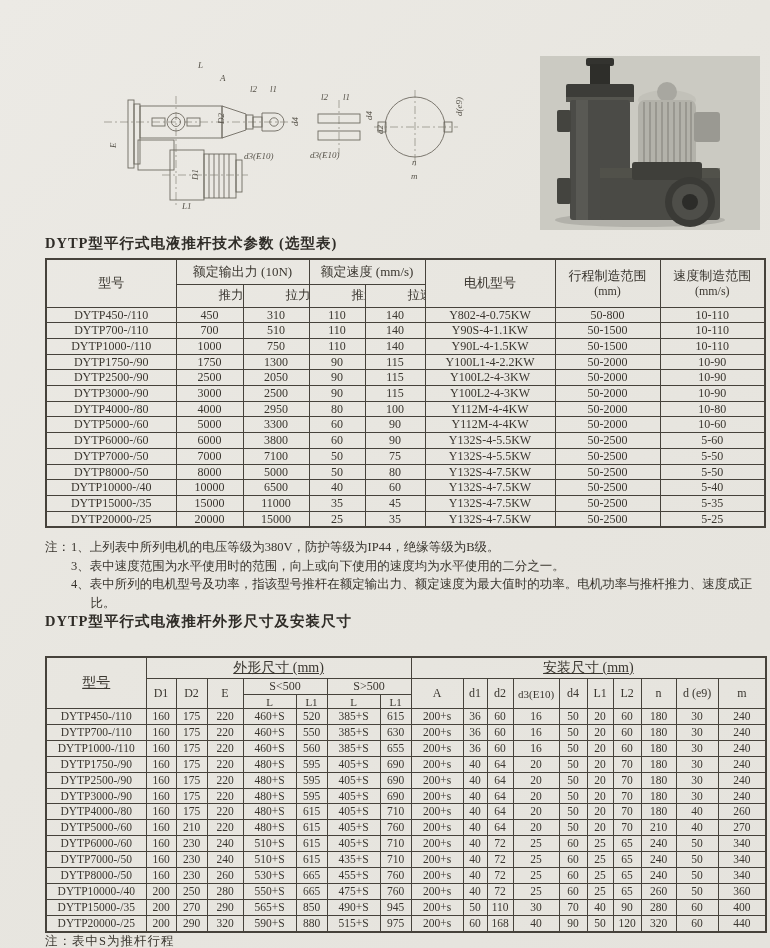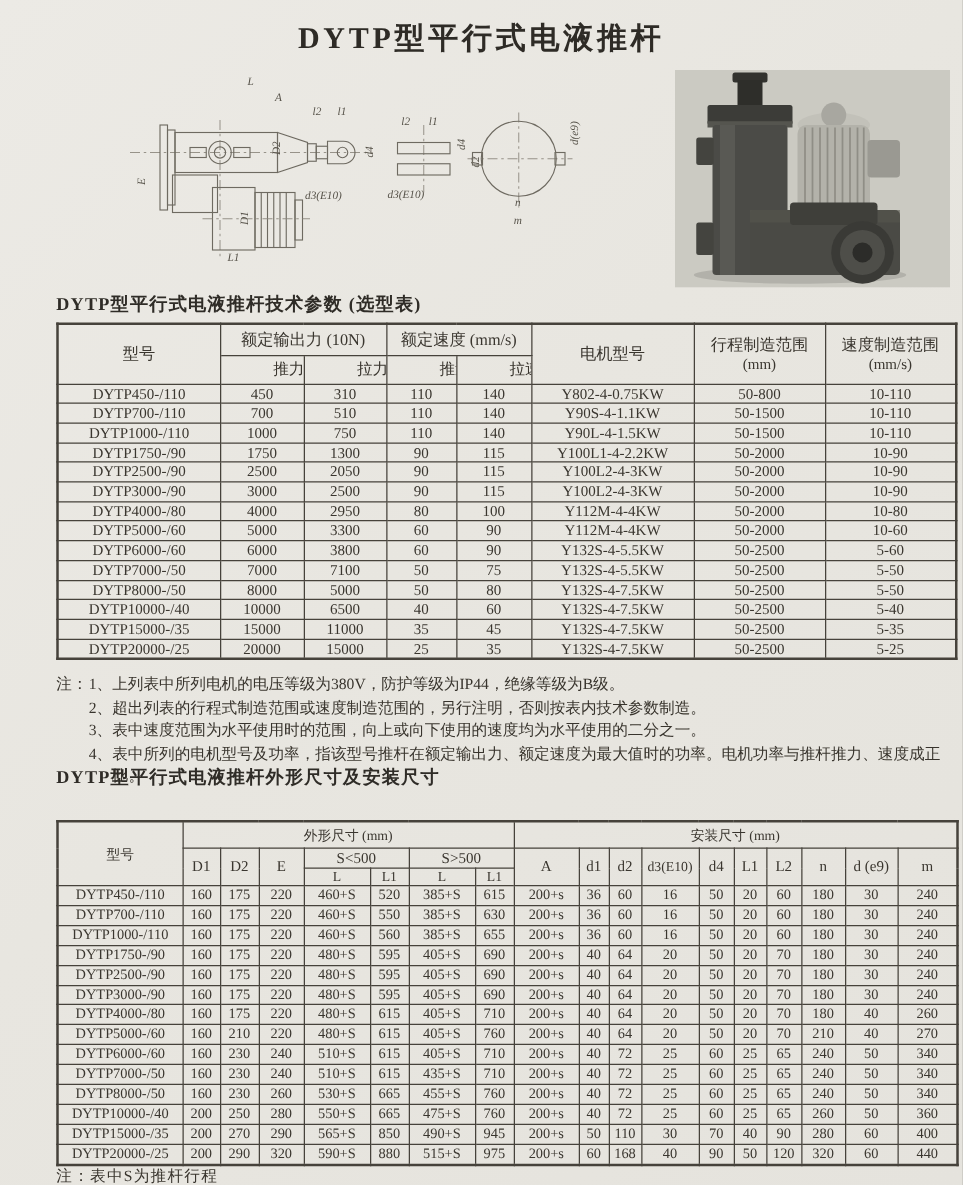--- a/index.html
+++ b/index.html
@@ -31,21 +31,21 @@
   th,td{border:1px solid #46423b;text-align:center;vertical-align:middle;padding:0;overflow:hidden;white-space:nowrap;color:#3a362f;}
   .t1{top:258px;width:719px;border:2px solid #46423b;}
   .t1 thead th{font-weight:normal;}
   .t1 .grp{height:25px;font-size:13px;}
   .t1 .sub th{height:22px;font-size:12.5px;padding-left:42px;}
   .t1 tbody td{height:14.7px;font-size:12px;line-height:14.7px;}
   .unit-line{display:block;line-height:1.25;font-size:12px;}
   .lbl-line{display:block;line-height:1.25;}
   .t2{top:656px;width:720px;border:2px solid #46423b;}
   .t2 thead th{font-weight:normal;}
-  .t2 .grp th{height:20px;font-size:11px;}
+  .t2 .grp th{height:20px;font-size:14px;text-decoration:underline;}
   .t2 .cols th{font-size:12px;}
   .t2 .cols .small{font-size:11px;}
   .t2 .subcols th{height:13px;font-size:11px;}
   .t2 tbody td{height:14.9px;font-size:11.5px;line-height:14.9px;}
   .notes{
     position:absolute;top:538px;left:45px;width:712px;
     font-size:12.5px;line-height:18.6px;color:#38342d;
   }
   .notes-body{padding-left:26px;}
   .notes-prefix{position:absolute;left:0;top:0;}
@@ -55,21 +55,20 @@
   }
   svg .ln{stroke:#6e6a61;stroke-width:0.9;fill:none;}
   svg .cl{stroke:#8a867c;stroke-width:0.7;fill:none;stroke-dasharray:8 3 2 3;}
   svg .dl{stroke:#76716７;stroke-width:0.7;fill:none;}
 </style>
 </head>
 <body>
 
 <div class="page">
 
-  <div class="page-title">DYTP型平行式电液推杆</div>
 
   <div class="figure-row">
 
     <svg class="drawing" viewBox="0 0 482 176" xmlns="http://www.w3.org/2000/svg">
 
       <g>
         <line class="cl" x1="46" y1="68" x2="240" y2="68"></line>
         <line class="cl" x1="118" y1="42" x2="118" y2="152"></line>
 
         <line class="dl" x1="71" y1="13" x2="71" y2="46"></line>
@@ -387,21 +386,20 @@
           <td>50-2500</td>
           <td>5-25</td>
         </tr>
       </tbody>
   </table>
 
   <div class="notes">
     <span class="notes-prefix">注：</span>
     <div class="notes-body">
       <div class="note-item">1、上列表中所列电机的电压等级为380V，防护等级为IP44，绝缘等级为B级。</div>
-      <div class="note-item">2、超出列表的行程式制造范围或速度制造范围的，另行注明，否则按表内技术参数制造。</div>
       <div class="note-item">3、表中速度范围为水平使用时的范围，向上或向下使用的速度均为水平使用的二分之一。</div>
       <div class="note-item">4、表中所列的电机型号及功率，指该型号推杆在额定输出力、额定速度为最大值时的功率。电机功率与推杆推力、速度成正比。</div>
     </div>
   </div>
 
   <div class="section-heading sh2">DYTP型平行式电液推杆外形尺寸及安装尺寸</div>
 
   <table class="t2">
     <colgroup>
       <col style="width:100px">

